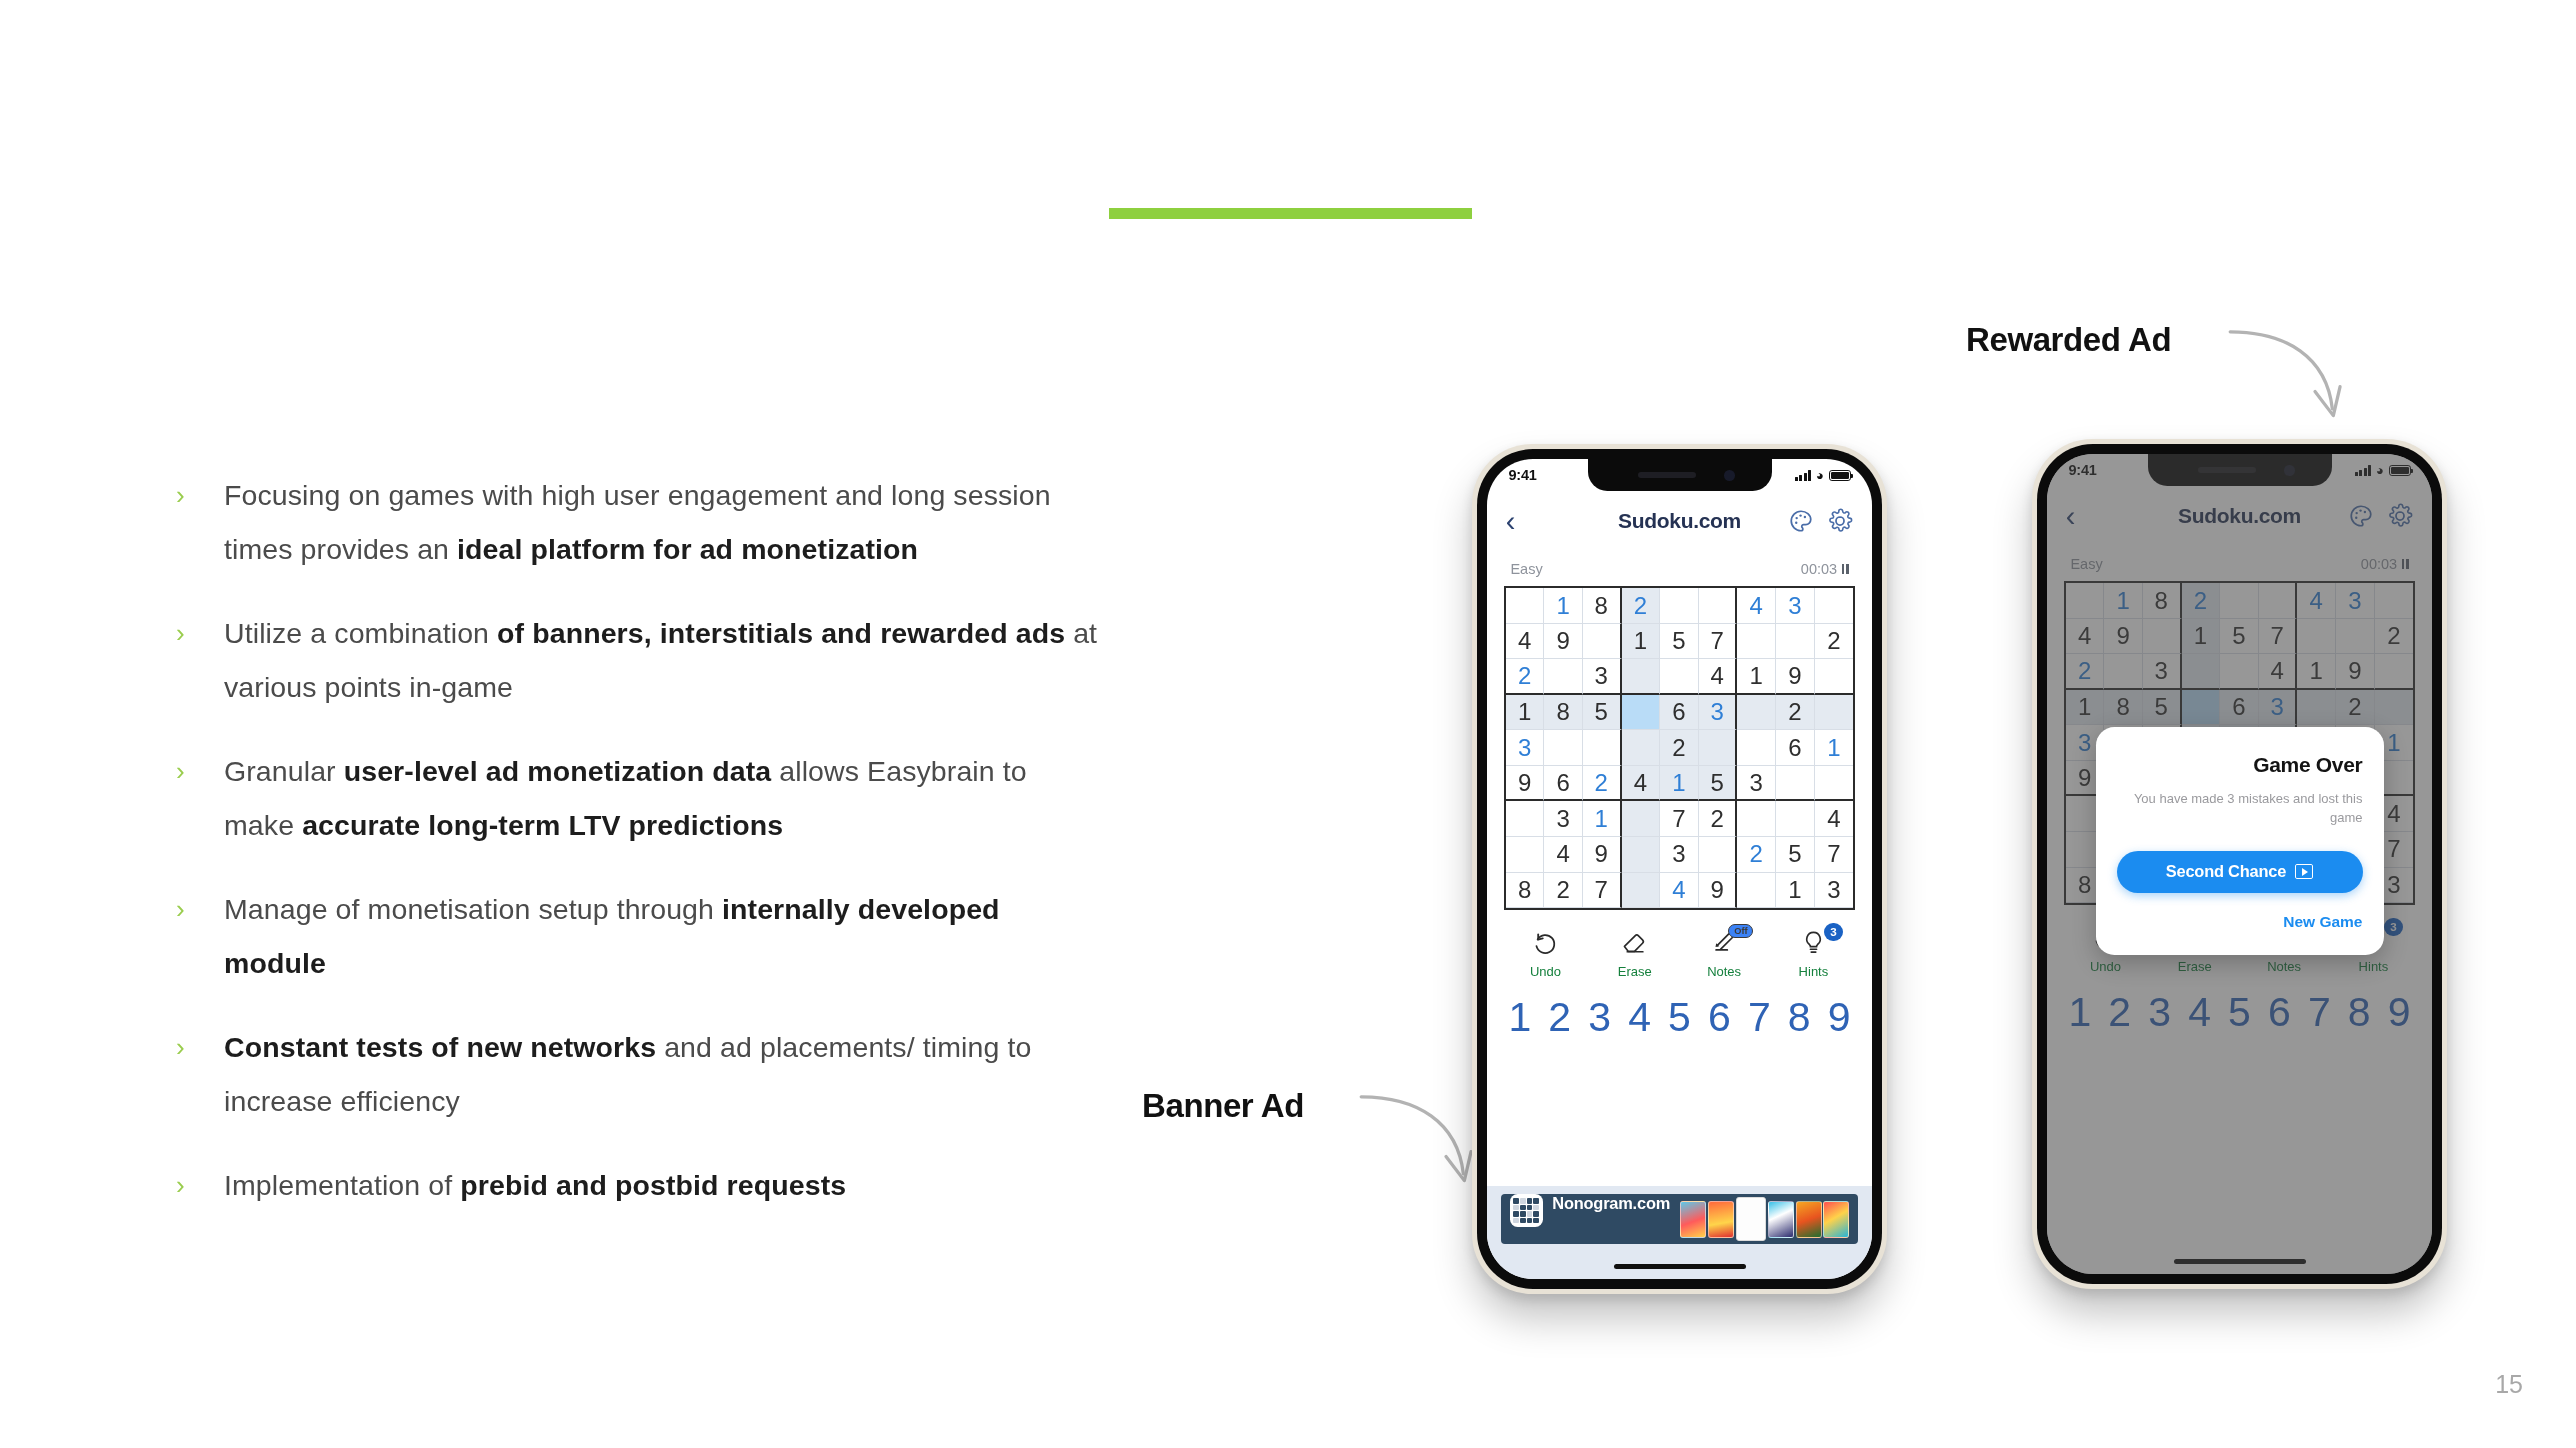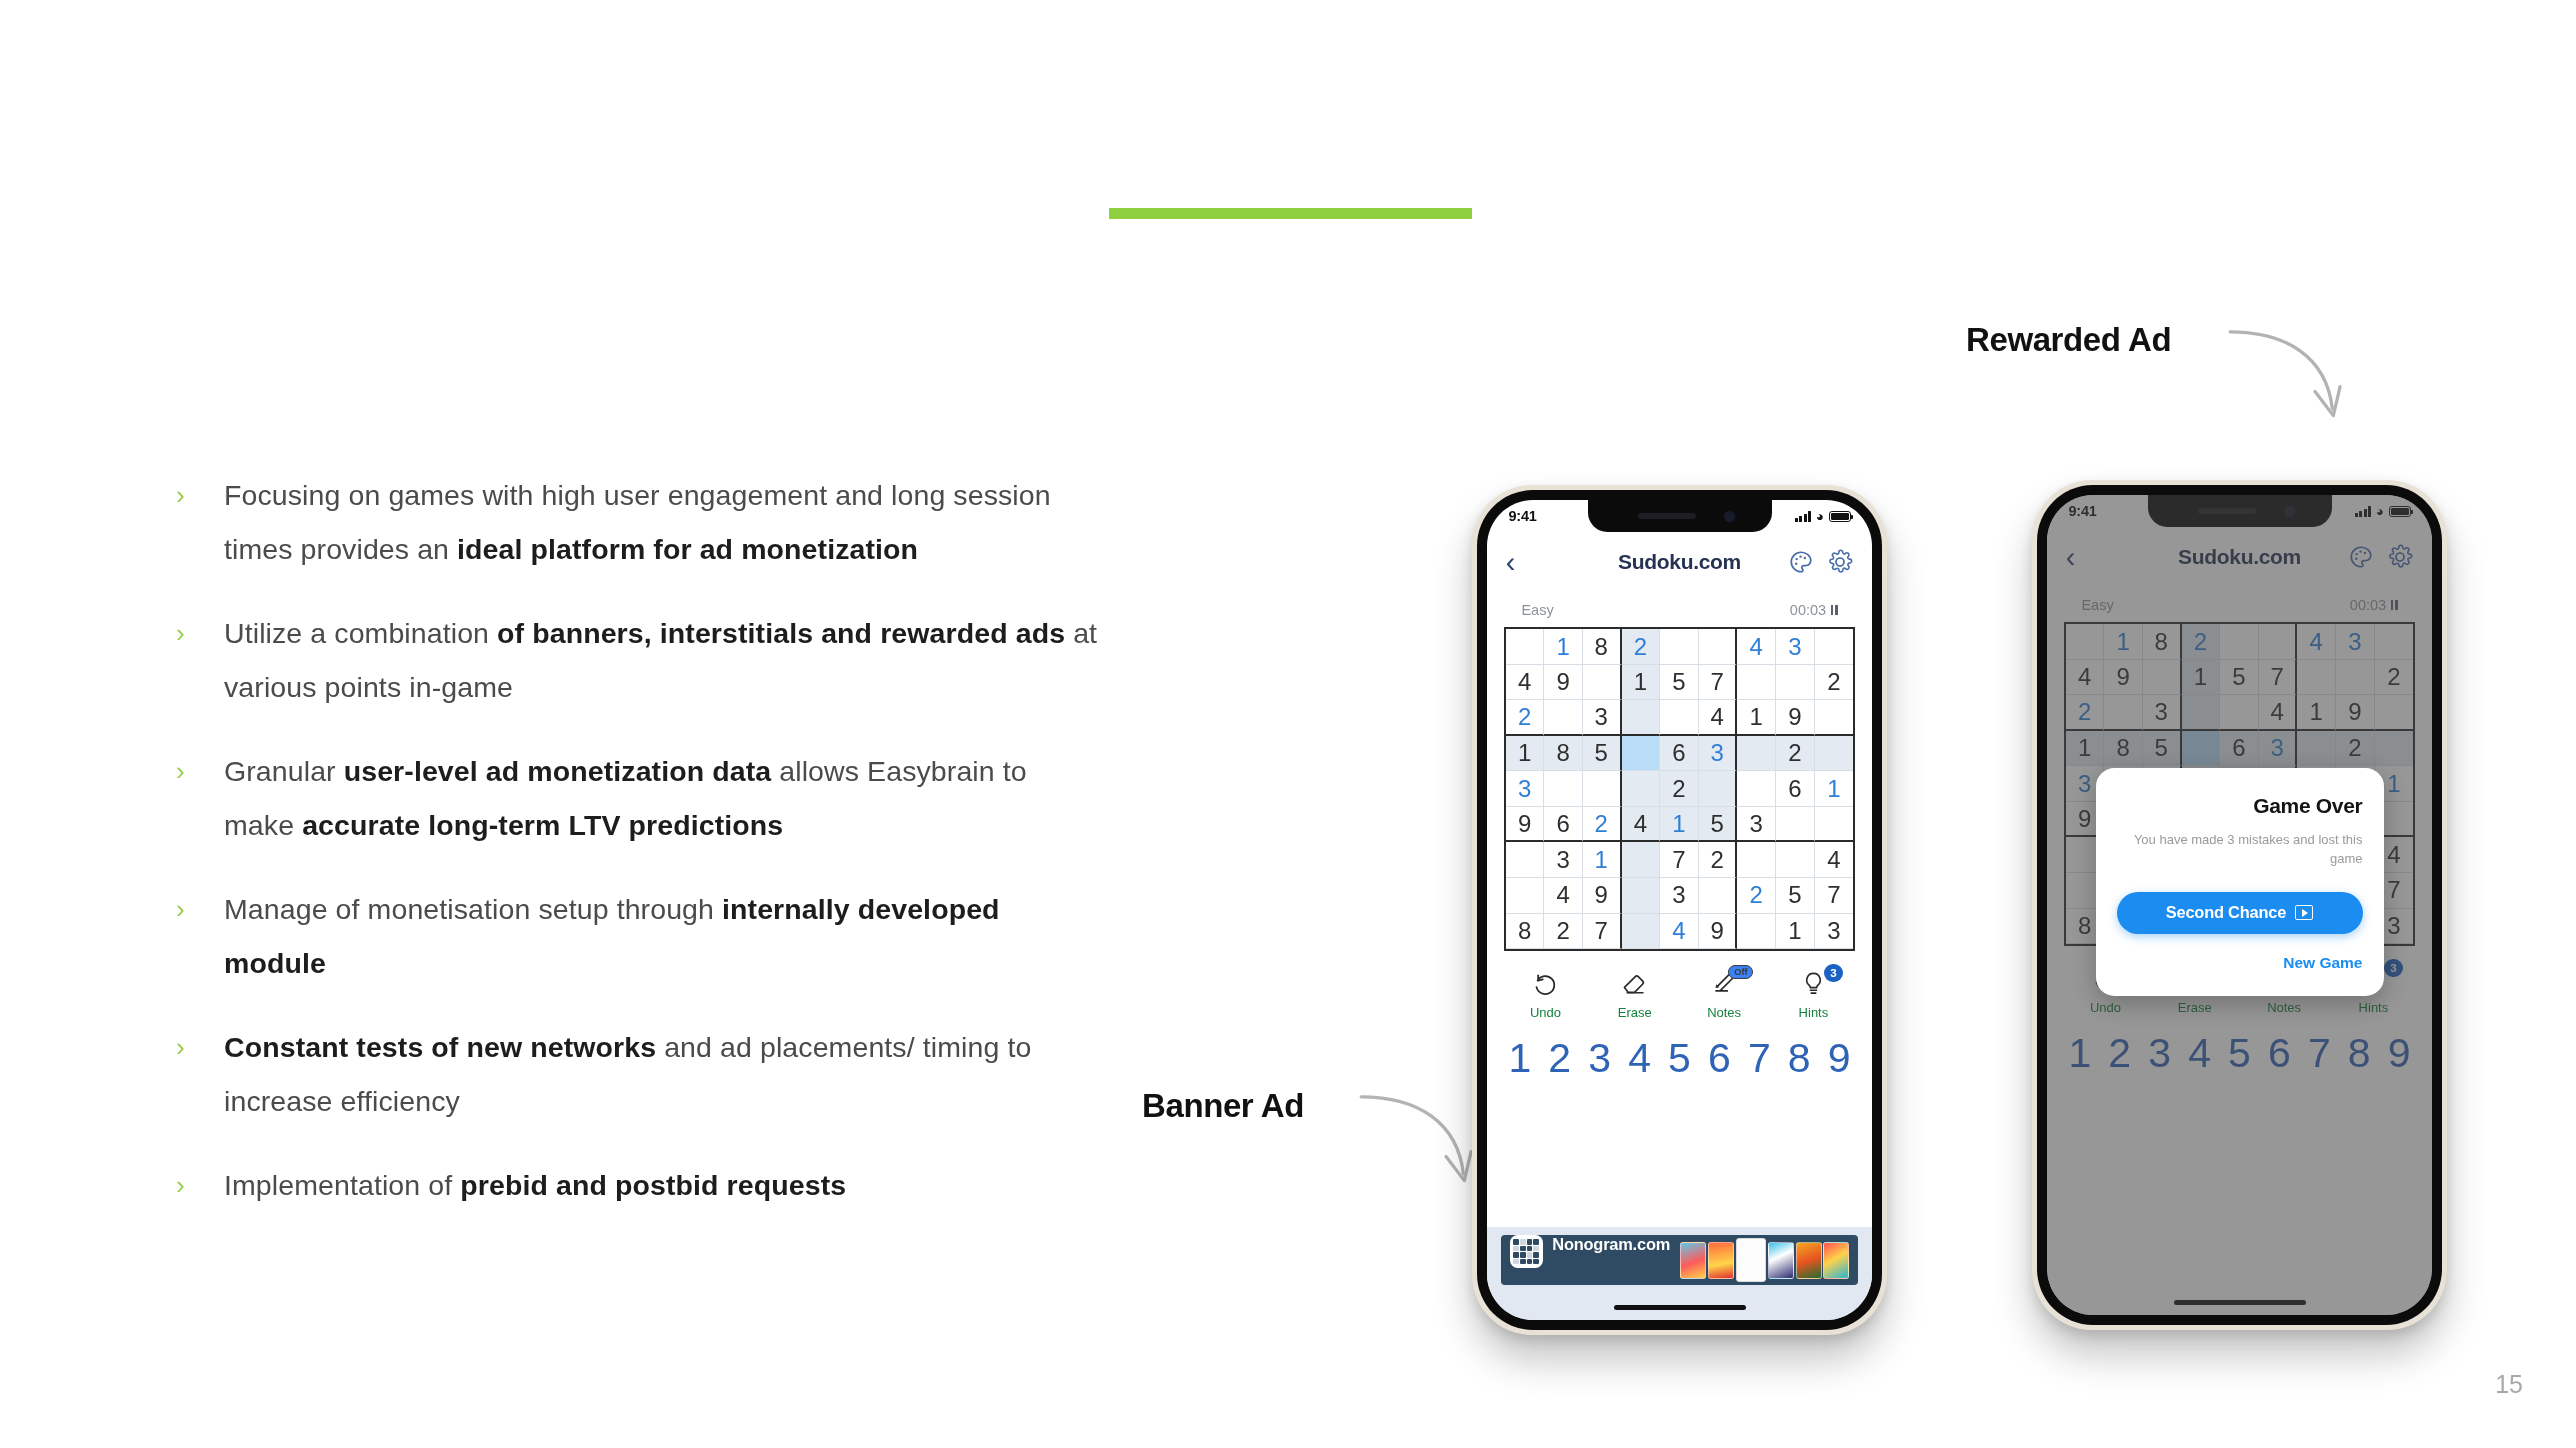--- a/index.html
+++ b/index.html
@@ -70,21 +70,20 @@
   }
 
   
   .phone {
     position: absolute;
     width: 415px; height: 850px;
     border-radius: 60px;
     background: #e8e2d6;
     padding: 4.8px;
     box-shadow: 0 25px 39px rgba(0,0,0,0.23), 0 5.8px 11.6px rgba(0,0,0,0.12);
-    margin-top: 41px;
   }
   #phone-1 { left: 1472px; top: 444px; }
   #phone-2 { left: 2032px; top: 439px; }
   .phone-bezel {
     width: 100%; height: 100%;
     border-radius: 56px;
     background: #0b0b0b;
     padding: 10.6px;
   }
   .phone-screen {
@@ -146,21 +145,21 @@
   .nav-title {
     position: absolute; left: 0; right: 0; text-align: center;
     font-size: 21px; font-weight: 700; color: #253253; letter-spacing: -0.3px;
     pointer-events: none;
   }
   .nav-icons { margin-left: auto; display: flex; gap: 13.5px; align-items: center; z-index:2; }
 
   
   .meta-row {
     display: flex; justify-content: space-between; align-items: center;
-    padding: 0 34px; height: 35px;
+    padding: 0 23px; height: 35px;
     font-size: 14.5px; color: #8e939c;
   }
   .meta-timer { display:flex; align-items:center; gap:4.8px; }
   .pause-ico { display:inline-flex; gap:1.9px; }
   .pause-ico i { display:block; width:2.4px; height:10.6px; background:#5a616b; }
 
   
   .grid-wrap { padding: 0 16.4px; }
   .grid {
     width: 100%;

